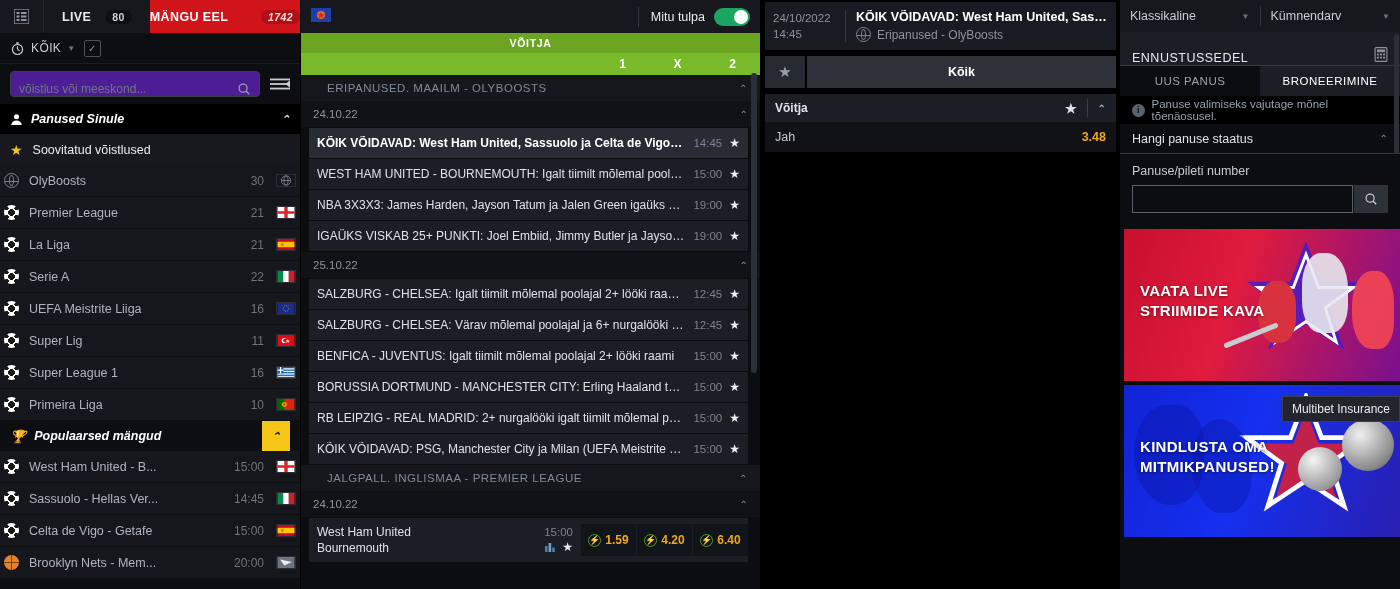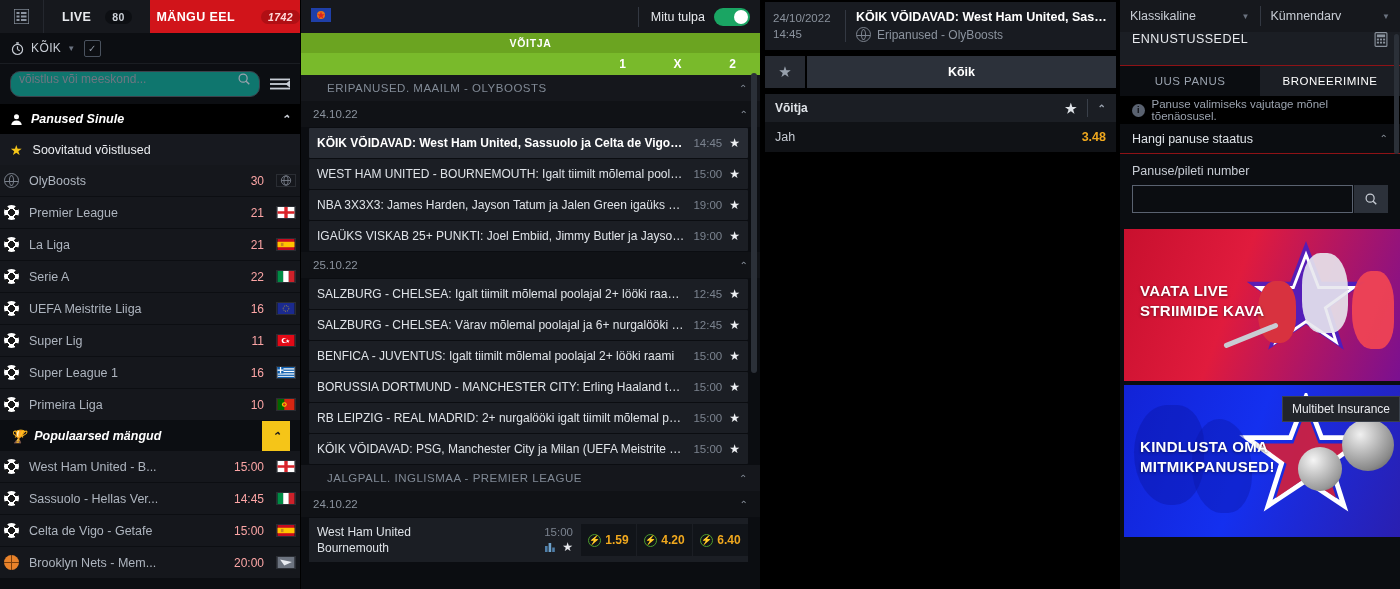--- a/index.html
+++ b/index.html
@@ -10,44 +10,44 @@
     color:#c7ccd4;
     font-size:13px;
   }
   .app{display:flex;width:1400px;height:589px;}
 
   
   .left{width:300px;height:589px;background:#0c0e12;display:flex;flex-direction:column;flex:0 0 300px;}
   .left-top{display:flex;height:33px;background:#16181d;align-items:stretch;}
   .lt-burger{width:44px;display:flex;align-items:center;justify-content:center;background:#16181d;border-right:1px solid #24272e;}
   .lt-live{flex:1;display:flex;align-items:center;justify-content:center;gap:14px;background:#16181d;color:#e8eaee;font-weight:bold;font-size:12.5px;letter-spacing:.4px;}
-  .lt-pre{flex:1.42;display:flex;align-items:center;justify-content:flex-end;gap:26px;background:#d1141a;color:#fff;font-weight:bold;font-size:12.5px;letter-spacing:.4px;}
+  .lt-pre{flex:1.42;display:flex;align-items:center;justify-content:space-between;gap:26px;background:#d1141a;color:#fff;font-weight:bold;font-size:12.5px;letter-spacing:.4px;}
   .pill{background:#0d0f13;color:#cdd2d9;border-radius:9px;padding:1px 7px;font-size:10.5px;font-weight:bold;min-width:24px;text-align:center;}
   .pill.red{background:#b00f14;color:#ffd9da;font-style:italic;}
 
   .left-filter{height:31px;display:flex;align-items:center;gap:8px;padding:0 10px;background:#0c0e12;border-bottom:1px solid #1a1d22;}
   .kõik{display:flex;align-items:center;gap:6px;color:#c7ccd4;font-size:12px;letter-spacing:.4px;}
   .tiny-caret{font-size:8px;color:#6b7380;}
   .chkbox{width:17px;height:17px;border:1px solid #4a525e;border-radius:2px;display:flex;align-items:center;justify-content:center;color:#8d95a2;font-size:10px;}
 
   .left-search{height:40px;display:flex;align-items:center;gap:10px;padding:0 10px;}
-  .srch{flex:1;height:26px;background:#0f766e;border:1px solid #3b424c;border-radius:10px;display:flex;align-items:flex-start;padding:0 8px;}
+  .srch{flex:1;height:26px;background:#4c1d95;border:1px solid #3b424c;border-radius:4px;display:flex;align-items:flex-end;padding:0 8px;}
   .srch input{flex:1;background:transparent;border:0;outline:none;color:#c7ccd4;font-size:12px;font-family:"Liberation Sans",sans-serif;}
   .srch input::placeholder{color:#6e7682;}
   .icn{display:inline-flex;align-items:center;justify-content:center;}
 
   .sec-head{height:30px;display:flex;align-items:center;gap:8px;padding:0 10px;background:#000;color:#fff;font-weight:bold;font-size:12.5px;font-style:italic;}
   .sec-head .sp{margin-left:auto;color:#cfd4db;font-size:11px;}
   .sec-head.yellow{background:#0c0e12;}
   .sec-head.yellow .capbtn{margin-left:auto;width:28px;height:30px;background:#f5c518;color:#1a1a1a;display:flex;align-items:center;justify-content:center;font-size:11px;}
 
   .fav-row{height:31px;display:flex;align-items:center;gap:10px;padding:0 10px;background:#17191f;color:#e9ebef;font-size:12.5px;}
   .lrow{height:31px;display:flex;align-items:center;gap:10px;padding:0 4px;background:#15171c;margin-bottom:1px;color:#aeb5bf;font-size:12.5px;}
   .lrow .nm{flex:1;overflow:hidden;white-space:nowrap;text-overflow:ellipsis;}
-  .lrow .ct{color:#fca5a5;font-size:12px;margin-right:2px;}
+  .lrow .ct{color:#737373;font-size:12px;margin-right:2px;}
   .ball{width:15px;height:15px;border-radius:50%;background:#fff;position:relative;flex:0 0 15px;
         background-image:radial-gradient(circle at 50% 50%, #1a1a1a 0 3.2px, transparent 3.3px),
                          radial-gradient(circle at 18% 22%, #1a1a1a 0 1.9px, transparent 2px),
                          radial-gradient(circle at 82% 22%, #1a1a1a 0 1.9px, transparent 2px),
                          radial-gradient(circle at 18% 80%, #1a1a1a 0 1.9px, transparent 2px),
                          radial-gradient(circle at 82% 80%, #1a1a1a 0 1.9px, transparent 2px);}
   .ball.basket{background:#e8822a;background-image:
       linear-gradient(90deg,transparent 46%, #7a3f0c 46%, #7a3f0c 54%, transparent 54%),
       linear-gradient(0deg,transparent 46%, #7a3f0c 46%, #7a3f0c 54%, transparent 54%);}
   .globe{width:15px;height:15px;border-radius:50%;border:1.2px solid #7c838e;flex:0 0 15px;position:relative;}
@@ -108,21 +108,21 @@
   .mkt-r{height:30px;background:#101216;display:flex;align-items:center;padding:0 10px;color:#c7ccd4;font-size:12.5px;}
   .mkt-r .od{margin-left:auto;color:#f0a81e;font-weight:bold;font-size:12.5px;}
   .d-note{margin:28px 22px 0 22px;text-align:center;color:#6e7682;font-size:12px;line-height:19px;}
 
   
   .right{width:280px;flex:0 0 280px;height:589px;background:#0b0d11;display:flex;flex-direction:column;position:relative;}
   .r-top{height:32px;background:#16181d;display:flex;align-items:center;}
   .r-sel{flex:1;display:flex;align-items:center;padding:0 10px;color:#c7ccd4;font-size:12.5px;}
   .r-sel .cv{margin-left:auto;color:#6b7380;font-size:8px;}
   .r-top .vr{width:1px;height:20px;background:#333842;}
-  .r-slip{height:34px;background:#1b1e24;border-bottom:1px solid #8e1216;display:flex;align-items:flex-start;padding:0 12px;color:#e8eaee;font-size:12.5px;letter-spacing:.5px;}
+  .r-slip{height:34px;background:#1b1e24;border-bottom:1px solid #8e1216;display:flex;align-items:flex-end;padding:0 12px;color:#e8eaee;font-size:12.5px;letter-spacing:.5px;}
   .r-slip .calc{margin-left:auto;color:#8b939e;}
   .r-tabs{display:flex;height:30px;}
   .r-tabs .tab{flex:1;display:flex;align-items:center;justify-content:center;font-size:11.5px;letter-spacing:.5px;color:#9aa2ae;background:#0b0d11;}
   .r-tabs .tab.active{background:#1b1e24;color:#fff;}
   .r-hint{height:28px;background:#000;display:flex;align-items:center;gap:7px;padding:0 12px;color:#9aa2ae;font-size:11.5px;}
   .ihelp{width:13px;height:13px;border-radius:50%;background:#5a6270;color:#0b0d11;font-size:9px;display:flex;align-items:center;justify-content:center;font-weight:bold;}
   .r-stat{height:30px;background:#0b0d11;border-bottom:1px solid #8e1216;display:flex;align-items:center;padding:0 12px;color:#dfe3e8;font-size:12.5px;}
   .r-stat .cv{margin-left:auto;color:#8b939e;font-size:10px;}
   .r-field{padding:10px 12px 12px 12px;}
   .r-field .lb{color:#c7ccd4;font-size:12.5px;margin-bottom:7px;}

